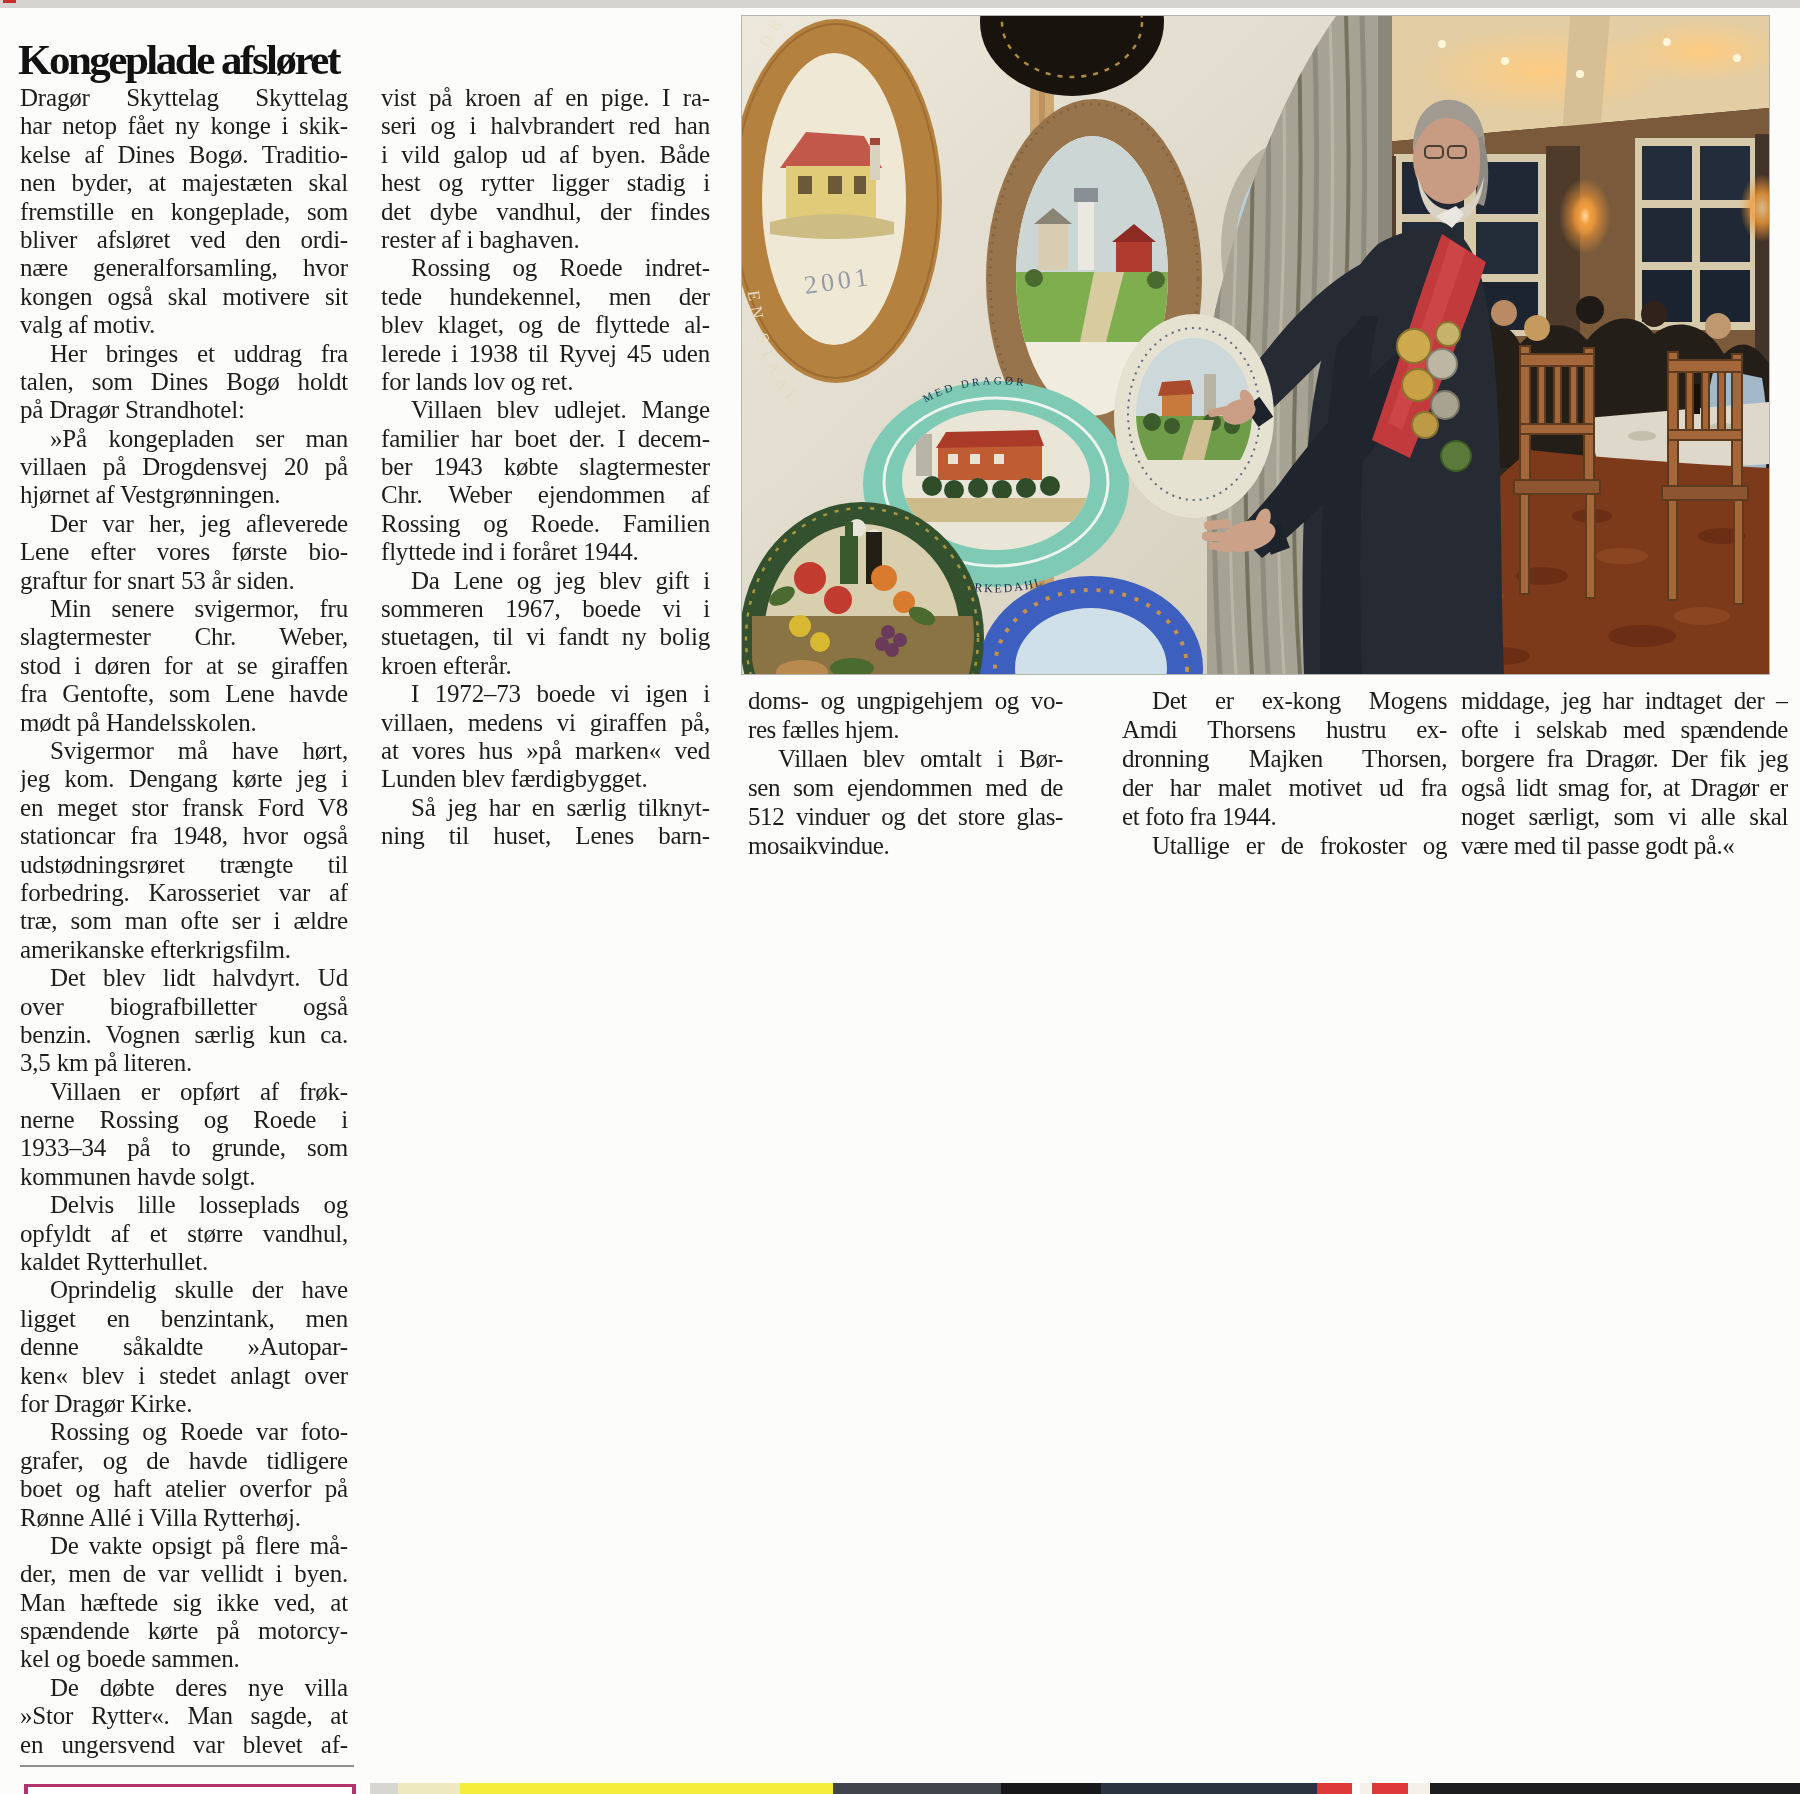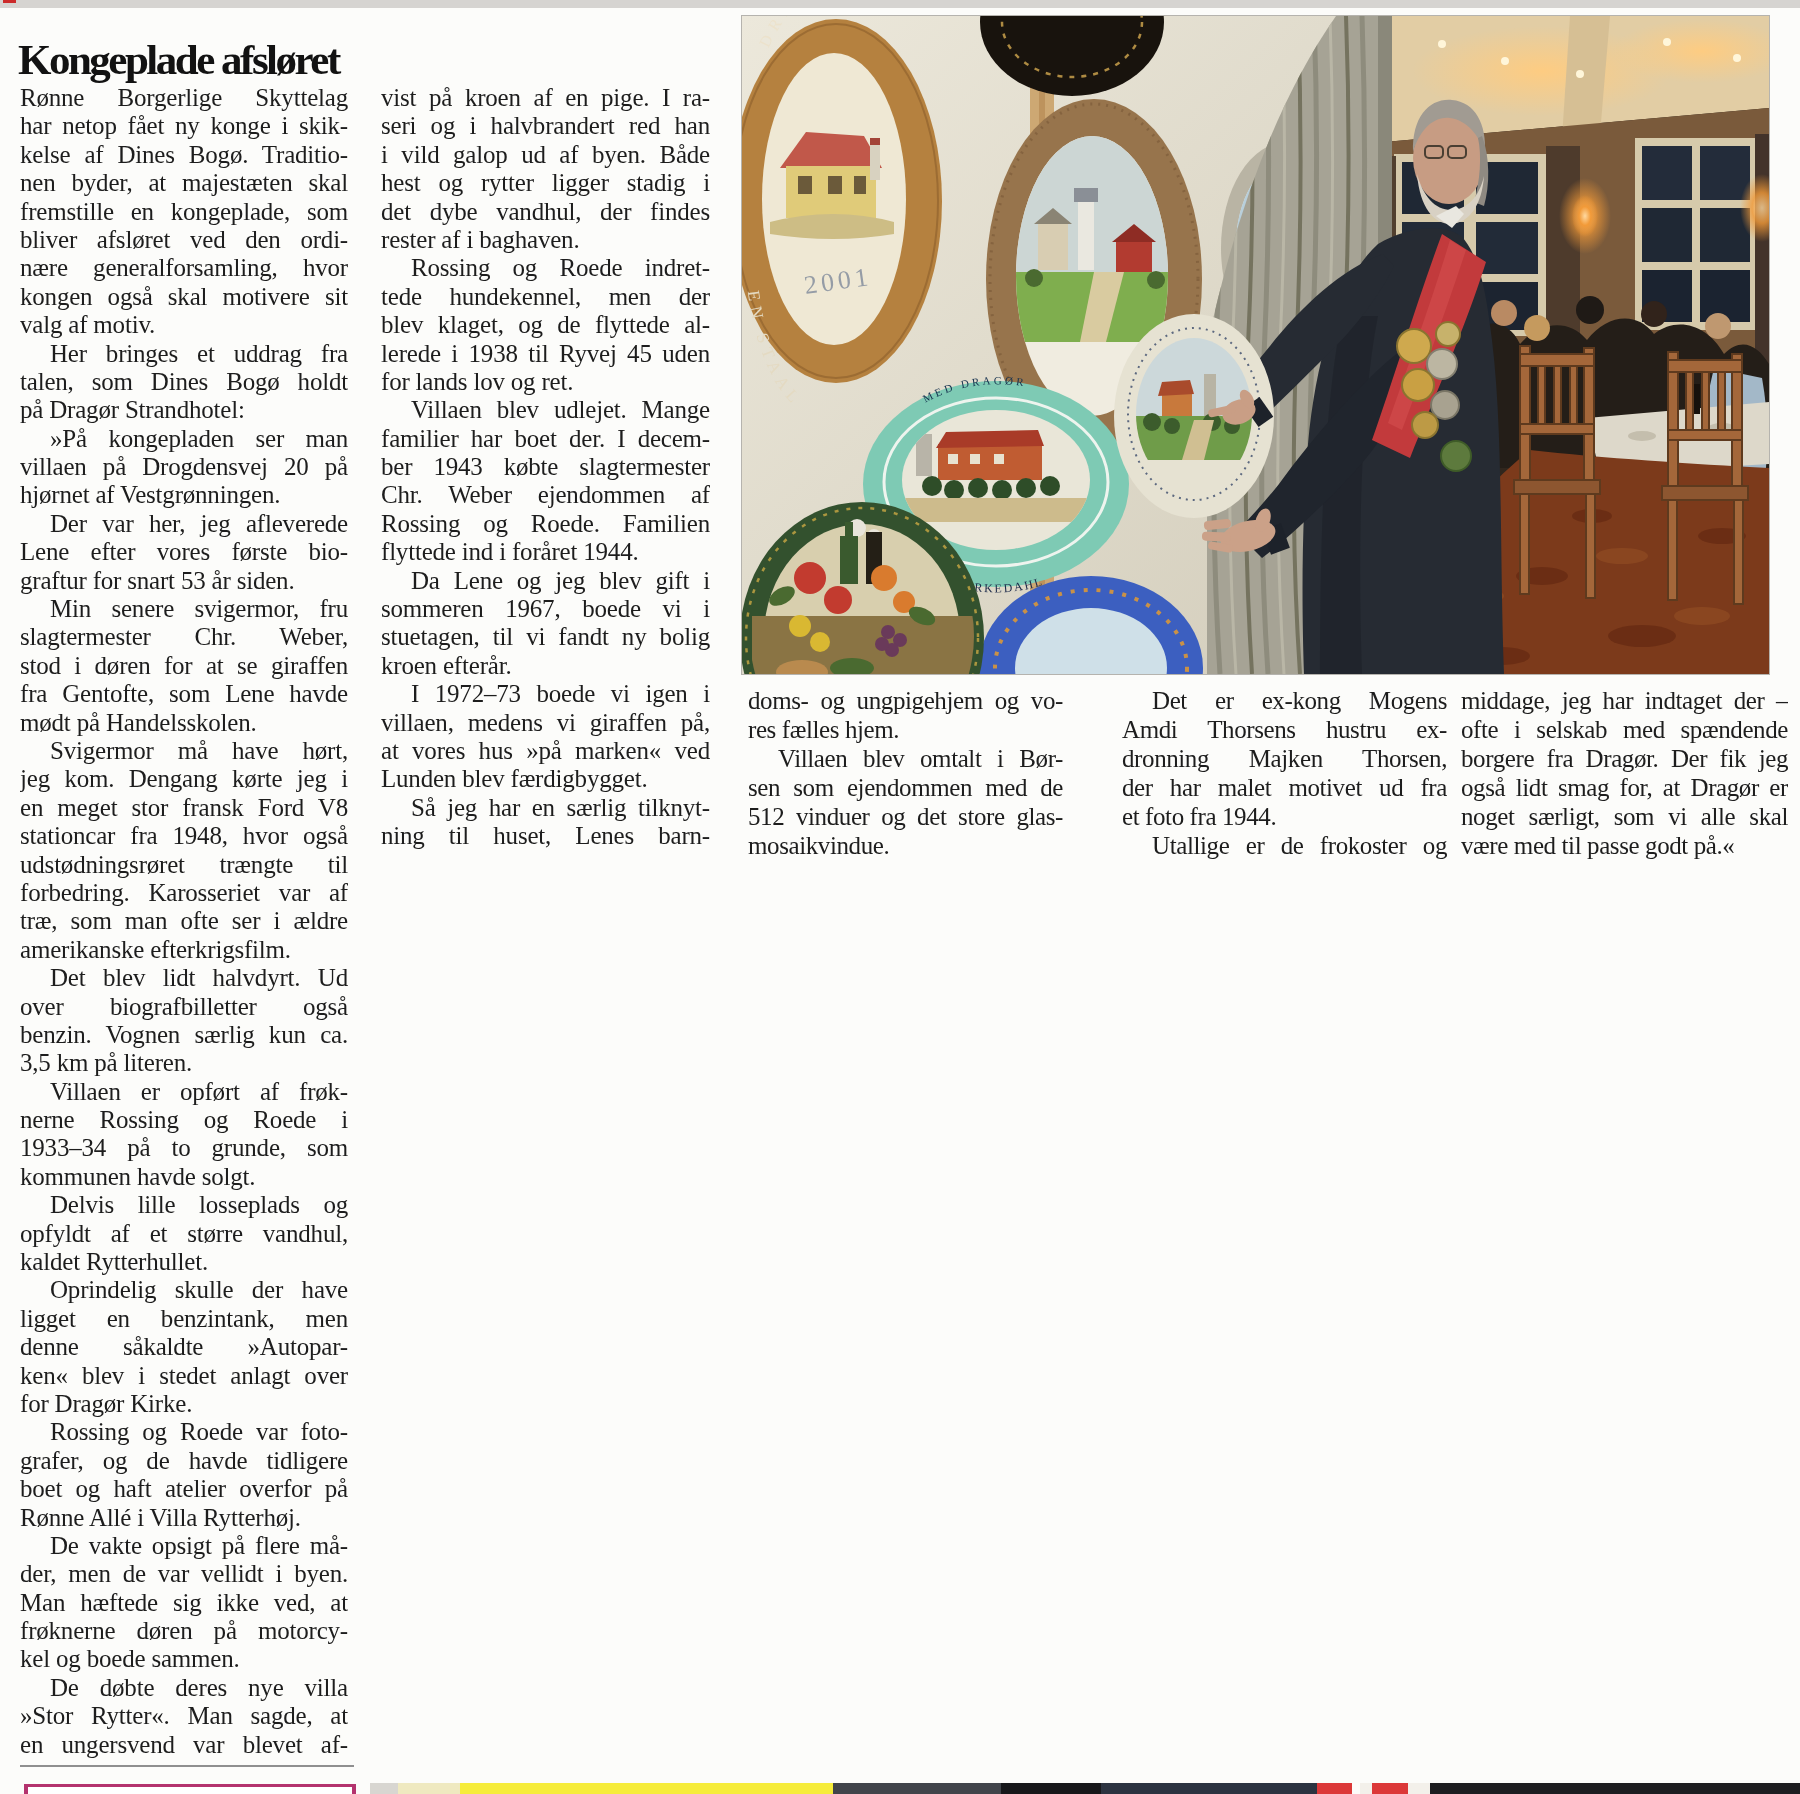--- a/index.html
+++ b/index.html
@@ -38,21 +38,21 @@
 </style>
 </head>
 <body>
 
 <div id="top-bar" class="abs"></div>
 <div id="top-red-dash" class="abs"></div>
 
 <h1 id="headline" class="abs">Kongeplade afsløret</h1>
 
 <div class="col" id="col1" style="left:20px;top:84px;width:328px">
-    <div class="ln">Rønne Borgerlige Skyttelag</div>
+    <div class="ln">Dragør Skyttelag Skyttelag</div>
     <div class="ln">har netop fået ny konge i skik-</div>
     <div class="ln">kelse af Dines Bogø. Traditio-</div>
     <div class="ln">nen byder, at majestæten skal</div>
     <div class="ln">fremstille en kongeplade, som</div>
     <div class="ln">bliver afsløret ved den ordi-</div>
     <div class="ln">nære generalforsamling, hvor</div>
     <div class="ln">kongen også skal motivere sit</div>
     <div class="ln end">valg af motiv.</div>
     <div class="ln ind">Her bringes et uddrag fra</div>
     <div class="ln">talen, som Dines Bogø holdt</div>
@@ -92,21 +92,21 @@
     <div class="ln">denne såkaldte »Autopar-</div>
     <div class="ln">ken« blev i stedet anlagt over</div>
     <div class="ln end">for Dragør Kirke.</div>
     <div class="ln ind">Rossing og Roede var foto-</div>
     <div class="ln">grafer, og de havde tidligere</div>
     <div class="ln">boet og haft atelier overfor på</div>
     <div class="ln end">Rønne Allé i Villa Rytterhøj.</div>
     <div class="ln ind">De vakte opsigt på flere må-</div>
     <div class="ln">der, men de var vellidt i byen.</div>
     <div class="ln">Man hæftede sig ikke ved, at</div>
-    <div class="ln">frøknerne døren på motorcy-</div>
+    <div class="ln">spændende kørte på motorcy-</div>
     <div class="ln end">kel og boede sammen.</div>
     <div class="ln ind">De døbte deres nye villa</div>
     <div class="ln">»Stor Rytter«. Man sagde, at</div>
     <div class="ln">en ungersvend var blevet af-</div>
   </div>
 <div class="col" id="col2" style="left:381px;top:84px;width:329px">
     <div class="ln">vist på kroen af en pige. I ra-</div>
     <div class="ln">seri og i halvbrandert red han</div>
     <div class="ln">i vild galop ud af byen. Både</div>
     <div class="ln">hest og rytter ligger stadig i</div>

